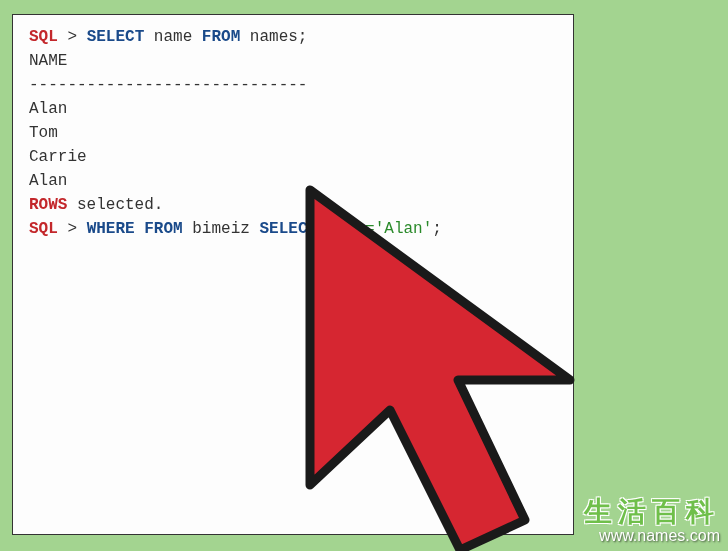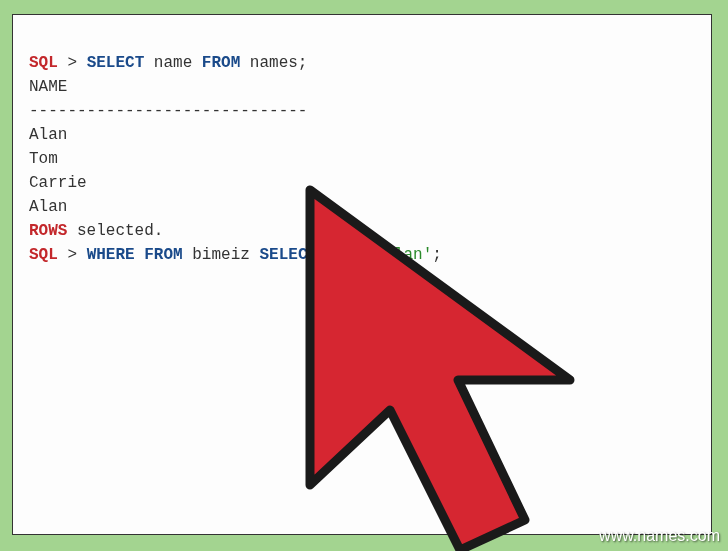--- a/index.html
+++ b/index.html
@@ -8,25 +8,25 @@
     height: 551px;
     background: #a3d490;
     font-family: "Courier New", Courier, monospace;
     position: relative;
     overflow: hidden;
   }
   .terminal-window {
     position: absolute;
     top: 14px;
     left: 12px;
-    width: 700px;
+    width: 562px;
     height: 521px;
     background: #fdfdfd;
     border: 1px solid #333;
-    padding: 36px 16px;
+    padding: 10px 16px;
   }
   .code-line {
     font-size: 16px;
     line-height: 24px;
     color: #333;
     white-space: pre;
   }
   .kw-red { color: #c3272b; font-weight: bold; }
   .kw-blue { color: #1a4a8a; font-weight: bold; }
   .str-green { color: #2a8a2a; }
@@ -81,14 +81,15 @@
       <div class="code-line"><span class="kw-red">ROWS</span><span class="plain"> selected.</span></div>
       <div class="code-line"><span class="kw-red">SQL</span><span class="plain"> &gt; </span><span class="kw-blue">WHERE</span><span class="plain"> </span><span class="kw-blue">FROM</span><span class="plain"> bimeiz </span><span class="kw-blue">SELECT</span><span class="plain"> name</span><span class="eq-green">=</span><span class="str-green">'Alan'</span><span class="plain">;</span></div>
     </div>
 </div>
 
 <svg class="cursor-arrow" viewBox="0 0 400 400">
   <path d="M 20 10 L 20 305 L 100 230 L 170 370 L 235 340 L 168 200 L 280 200 Z" fill="#d62631" stroke="#1a1a1a" stroke-width="9" stroke-linejoin="round"></path>
 </svg>
 
 <div class="watermark">
+  <div class="watermark-main">生活百科</div>
   <div class="watermark-url">www.names.com</div>
 </div>
 
 </body></html>

